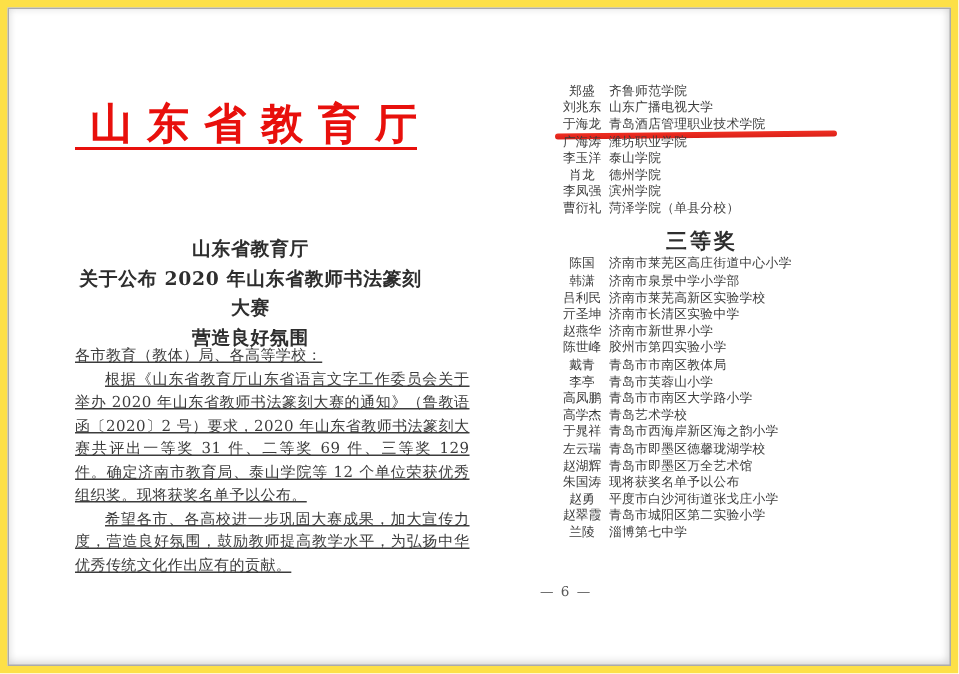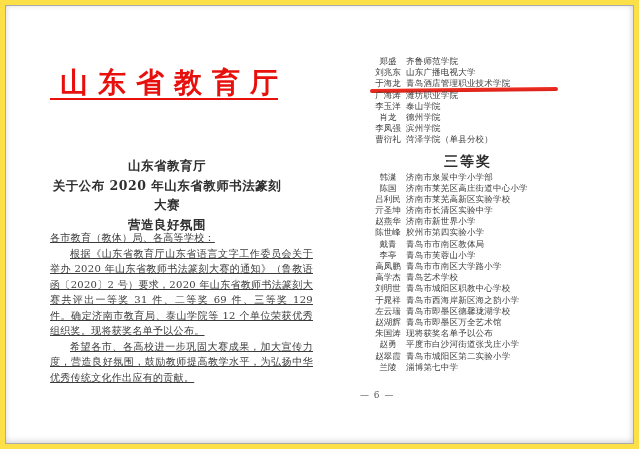--- a/index.html
+++ b/index.html
@@ -42,22 +42,22 @@
   }
   .doc-body p{margin:0;text-indent:2em;}
   .doc-body p.salutation{text-indent:0;}
   
   .page-right{position:absolute;left:372px;top:56px;width:198px;font-size:8.5px;color:#3c3c3c;}
   .col-header{position:relative;height:22px;font-weight:bold;color:#2e2e2e;}
   .col-header .name-col-label{position:absolute;left:8px;top:4px;letter-spacing:2px;}
   .col-header .unit-col-label{position:absolute;left:94px;top:4px;letter-spacing:1px;}
   .prize-list{position:relative;}
   .award-row{
-    position:relative;display:flex;align-items:center;
-    height:11.2px;line-height:11.2px;white-space:nowrap;
+    position:relative;display:flex;align-items:flex-end;
+    height:11.2px;line-height:11.2px;white-space:nowrap;font-family:Liberation Mono, monospace;
   }
   .award-row .name{width:28px;flex:0 0 28px;text-align:center;margin-left:2px;}
   .award-row .unit{margin-left:4px;letter-spacing:0.2px;}
   .award-row.highlighted .marker{
     position:absolute;left:-2px;top:9.5px;width:188px;height:3.6px;
     background:linear-gradient(180deg,#ef2417,#d8150c);
     border-radius:3px;transform:rotate(-0.6deg);opacity:0.95;
     display:block;
   }
   .marker{display:none;}
@@ -143,32 +143,32 @@
           <span class="unit">菏泽学院（单县分校）</span>
 
         </div>
       </div>
 
     <div class="section-header">三等奖</div>
 
     <div class="prize-list">
 
         <div class="award-row">
+          <span class="name">陈国</span>
+          <span class="unit">济南市莱芜区高庄街道中心小学</span>
+
+        </div>
+
+        <div class="award-row">
           <span class="name">韩潇</span>
           <span class="unit">济南市泉景中学小学部</span>
 
         </div>
 
         <div class="award-row">
-          <span class="name">陈国</span>
-          <span class="unit">济南市莱芜区高庄街道中心小学</span>
-
-        </div>
-
-        <div class="award-row">
           <span class="name">吕利民</span>
           <span class="unit">济南市莱芜高新区实验学校</span>
 
         </div>
 
         <div class="award-row">
           <span class="name">亓圣坤</span>
           <span class="unit">济南市长清区实验中学</span>
 
         </div>
@@ -202,25 +202,20 @@
           <span class="unit">青岛市市南区大学路小学</span>
 
         </div>
 
         <div class="award-row">
           <span class="name">高学杰</span>
           <span class="unit">青岛艺术学校</span>
 
         </div>
 
-        <div class="award-row">
-          <span class="name">刘明世</span>
-          <span class="unit">青岛市城阳区职教中心学校</span>
-
-        </div>
 
         <div class="award-row">
           <span class="name">于晁祥</span>
           <span class="unit">青岛市西海岸新区海之韵小学</span>
 
         </div>
 
         <div class="award-row">
           <span class="name">左云瑞</span>
           <span class="unit">青岛市即墨区德馨珑湖学校</span>

